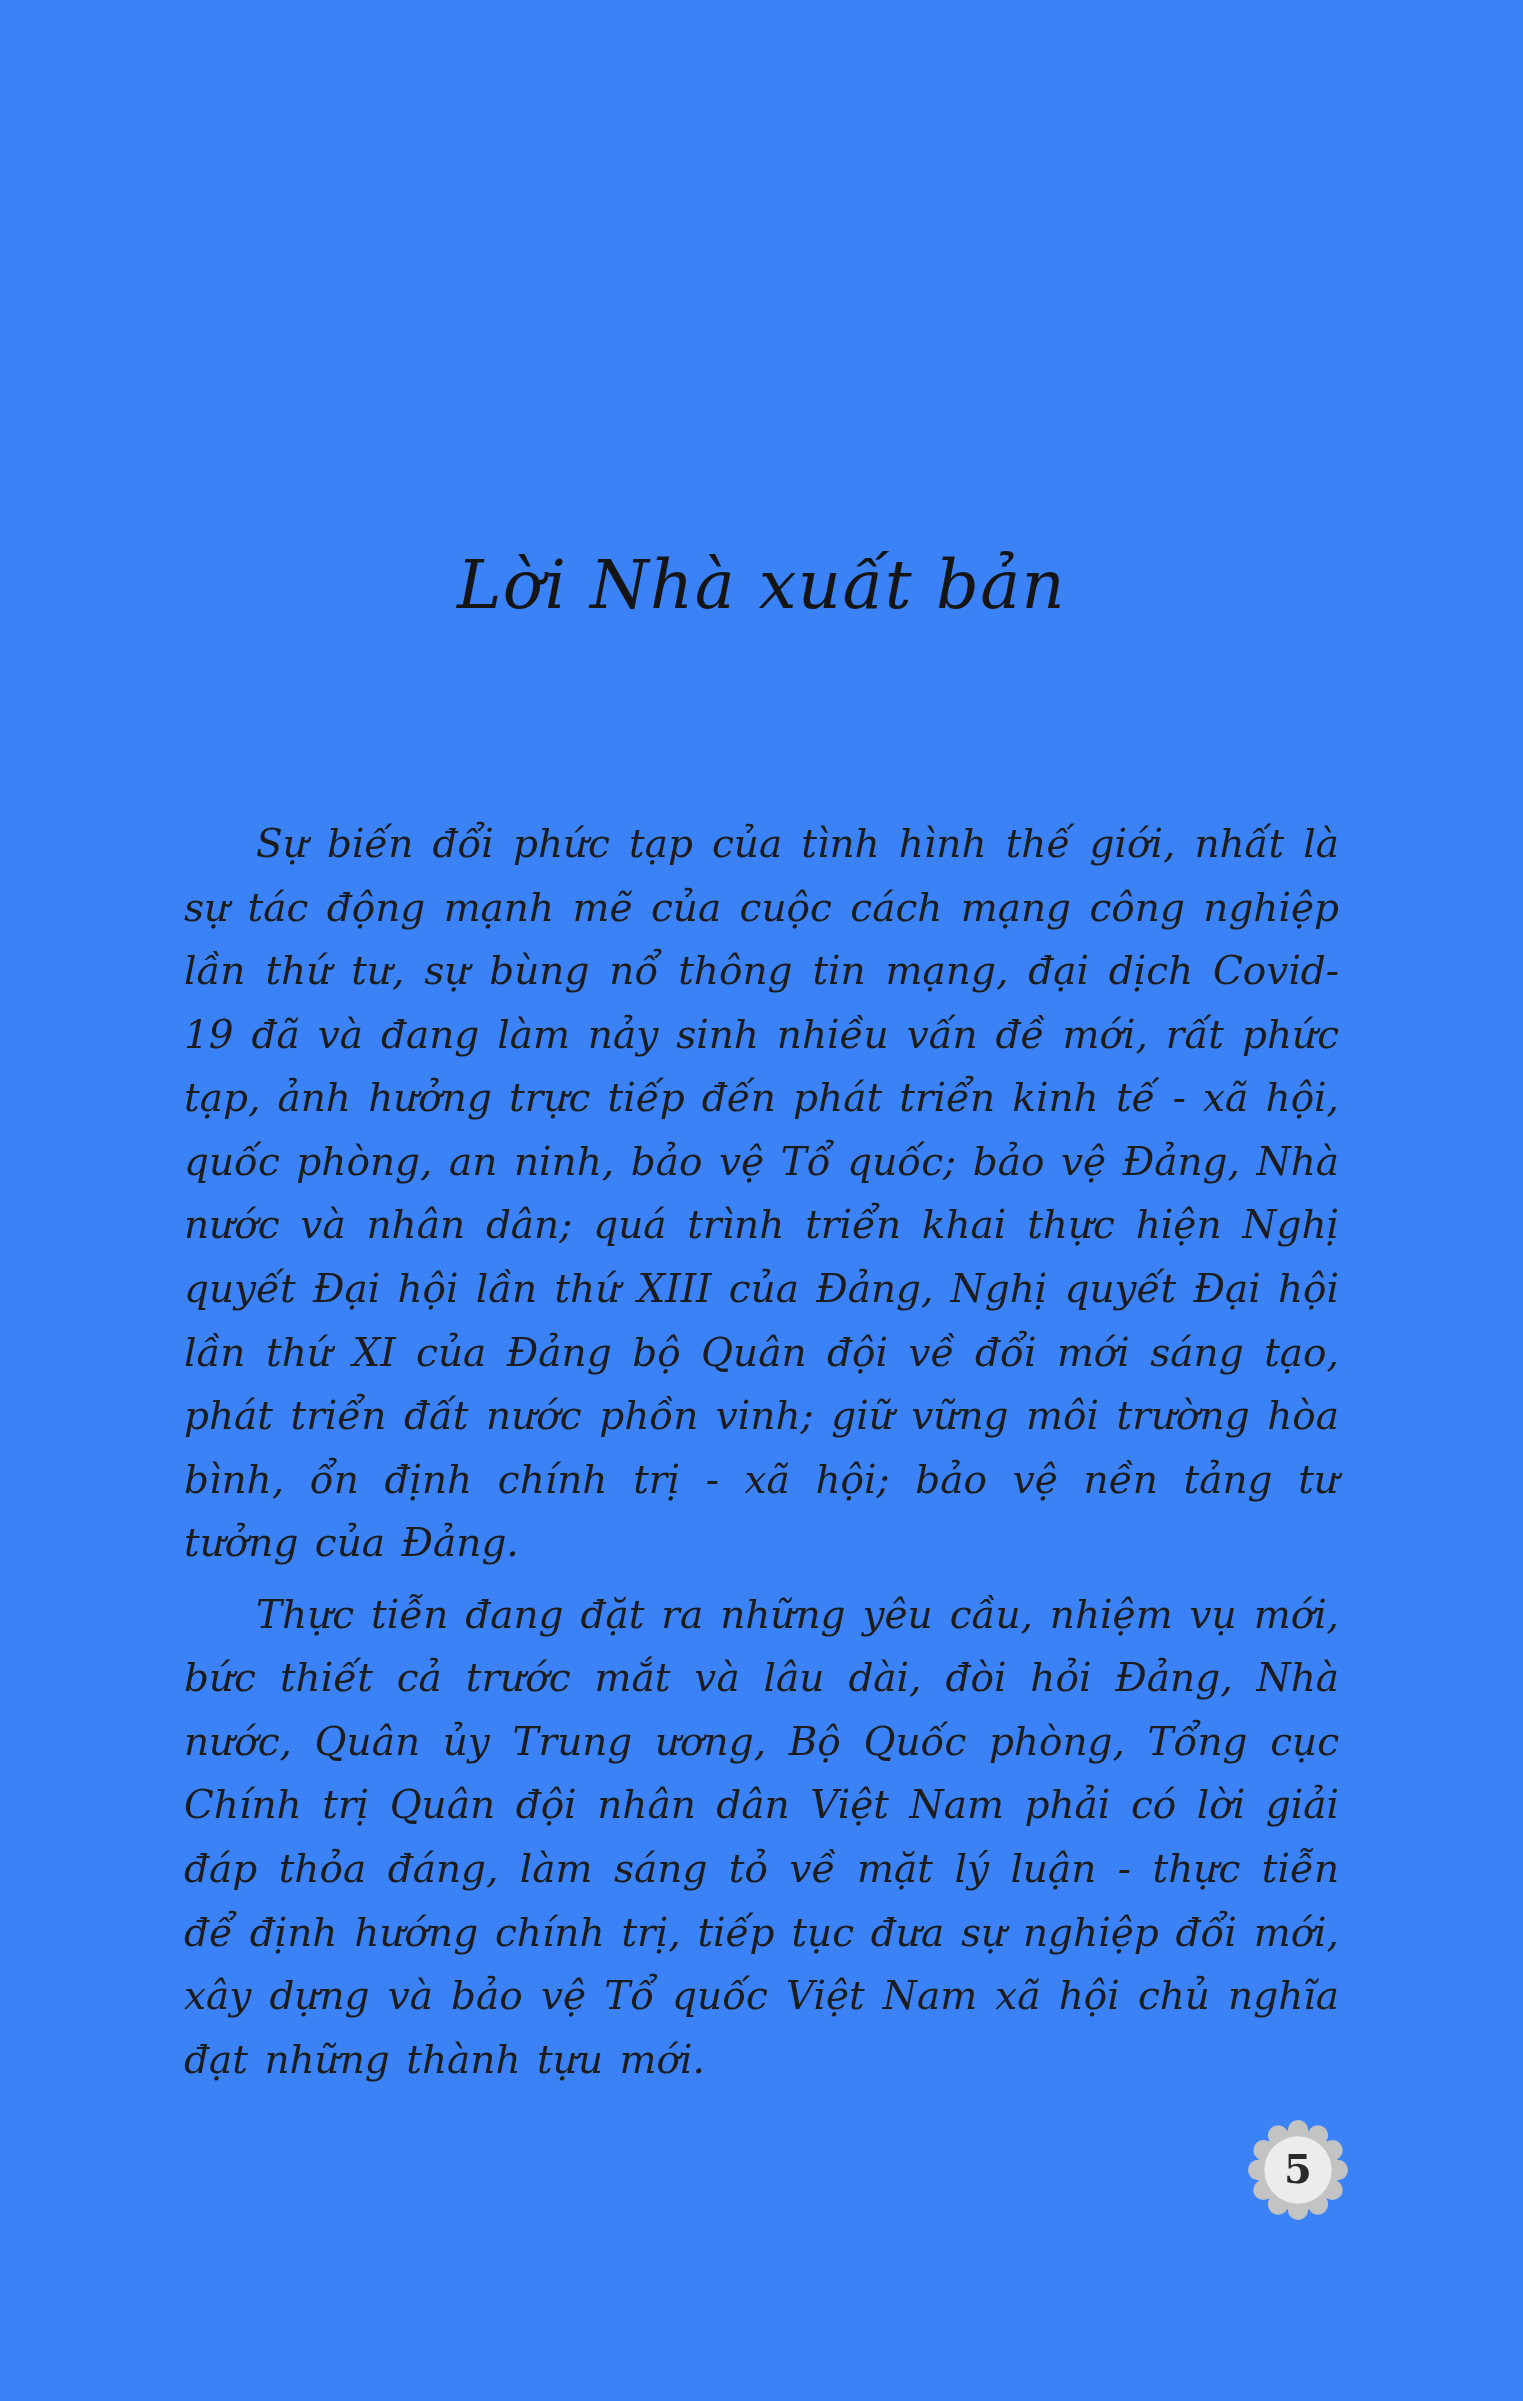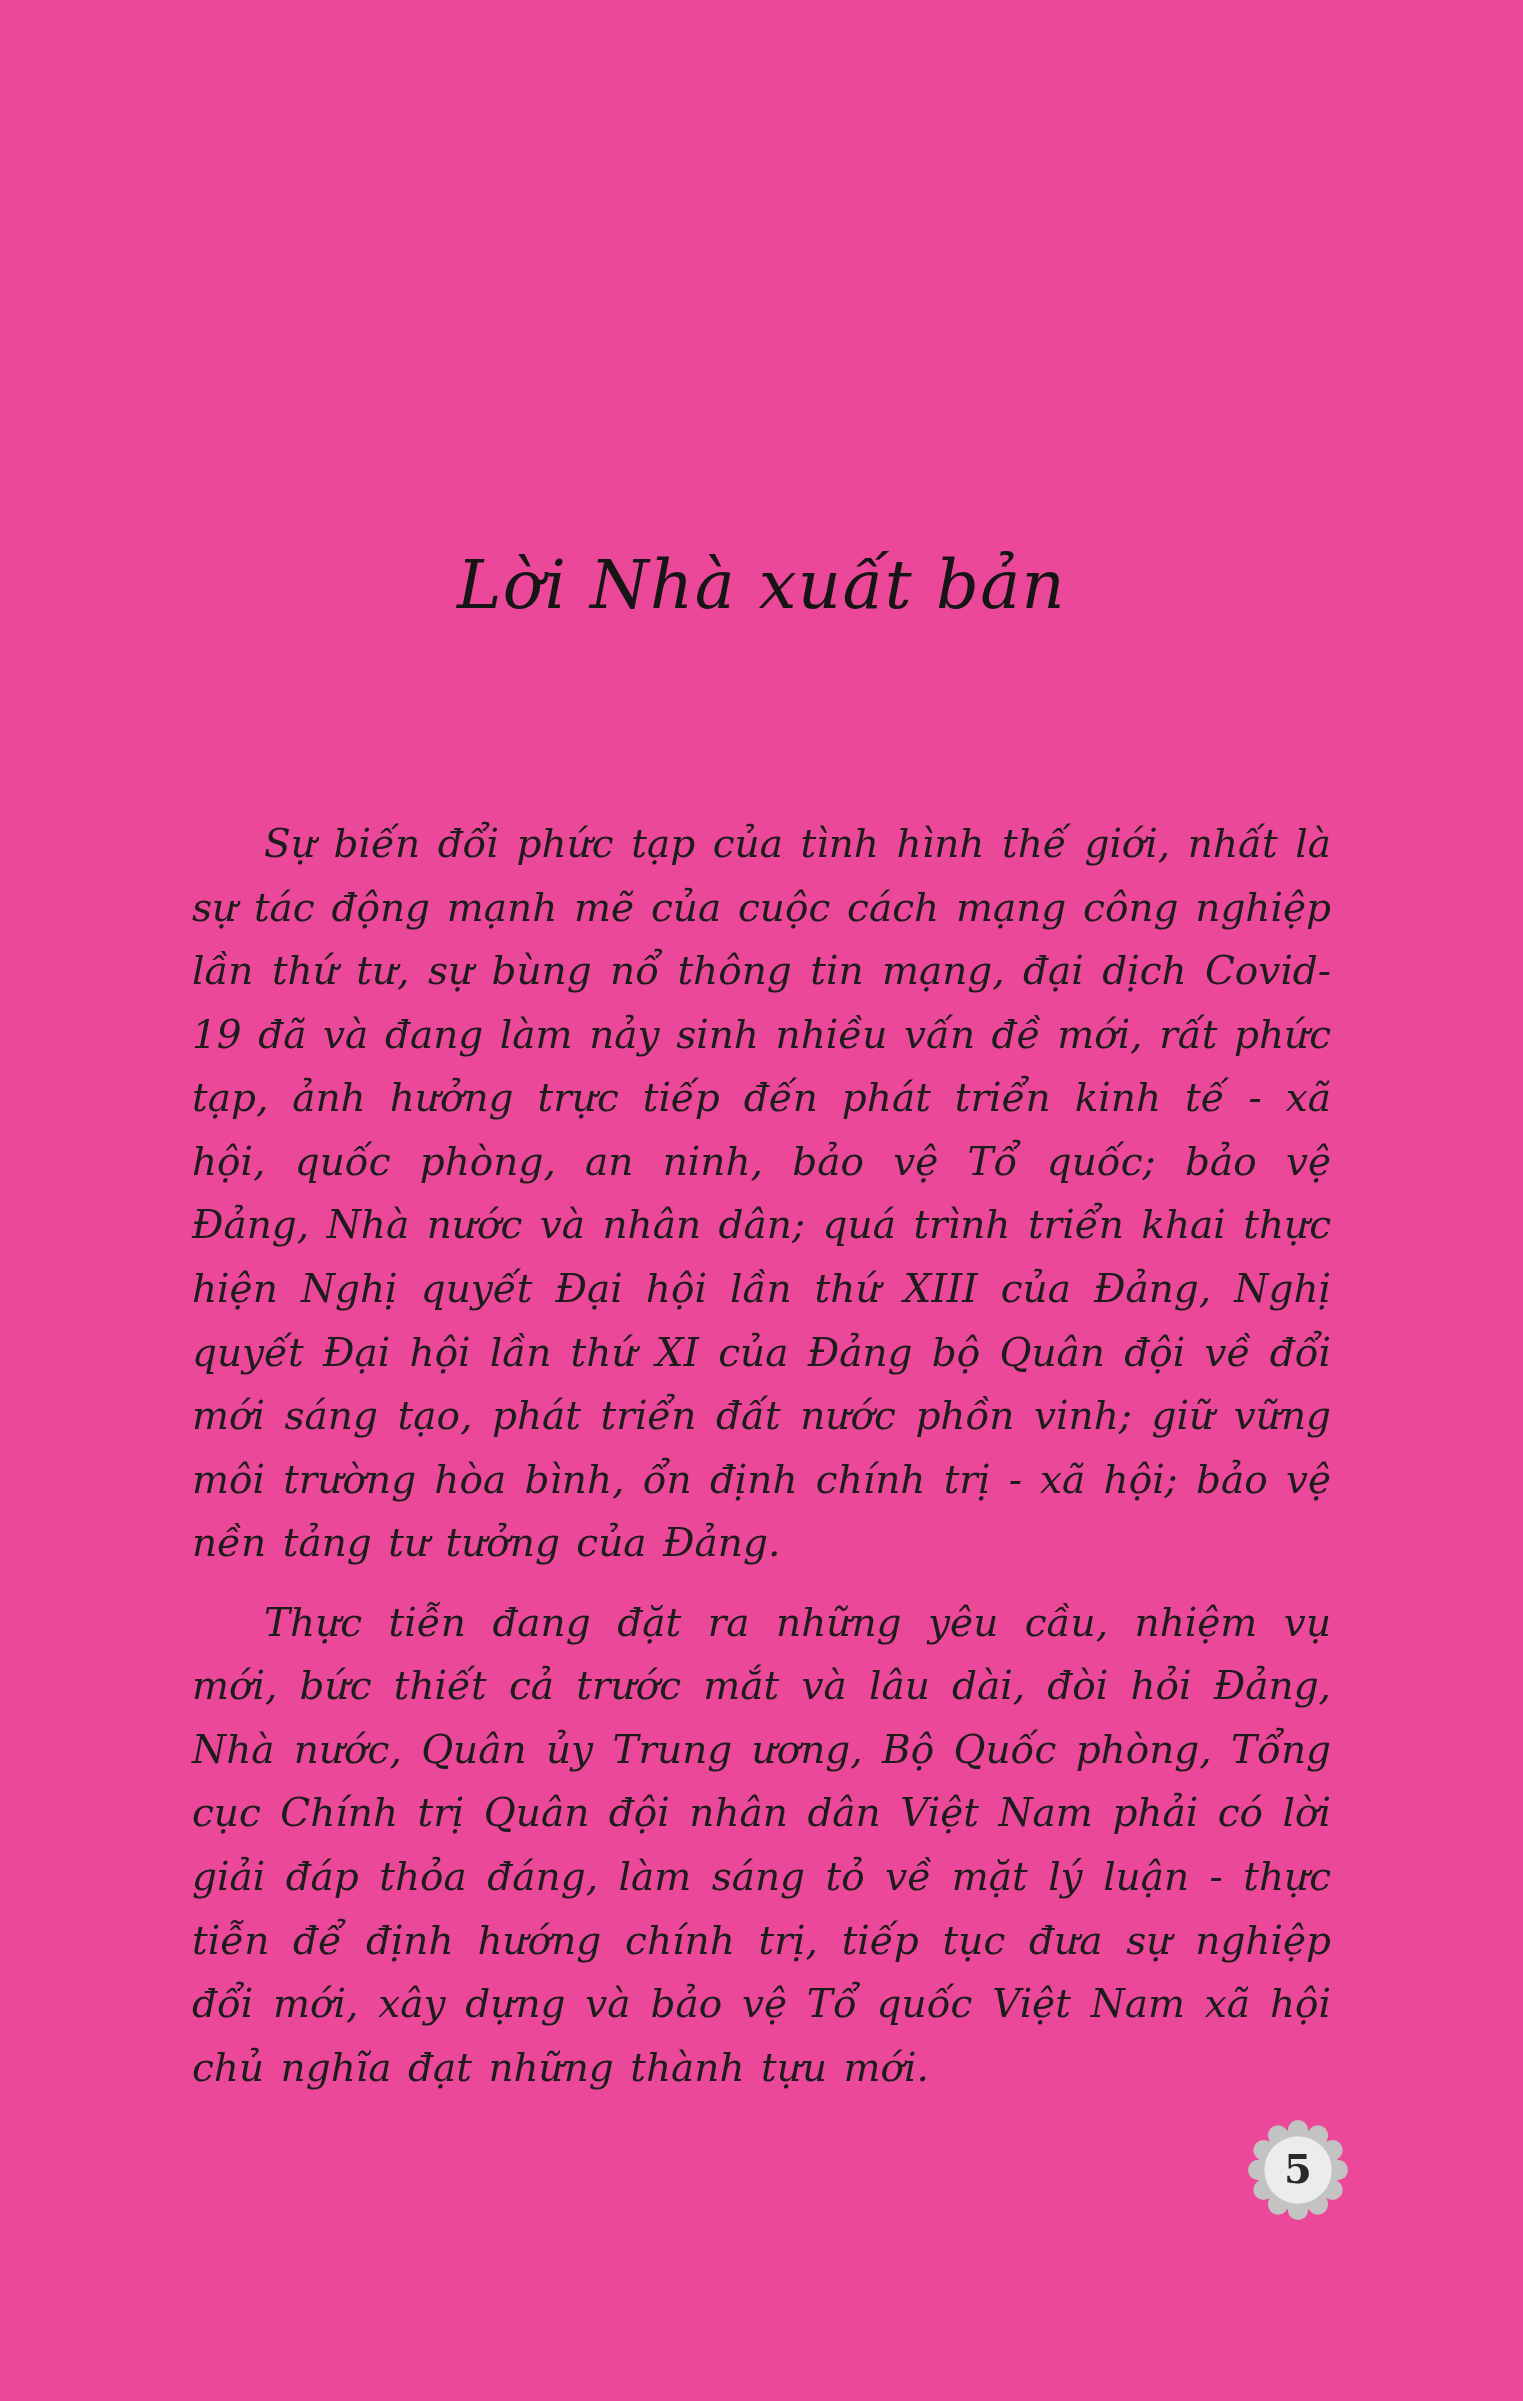--- a/index.html
+++ b/index.html
@@ -5,21 +5,21 @@
   * { margin: 0; padding: 0; box-sizing: border-box; }
 
   html, body {
     background: #ffffff;
   }
 
   .page {
     position: relative;
     width: 1523px;
     height: 2401px;
-    background: #ec4899;
+    background: #3b82f6;
     overflow: hidden;
     font-family: "DejaVu Serif", "Liberation Serif", serif;
     color: #1c1c1c;
   }
 
   .book-title {
     padding-top: 546px;
     text-align: center;
     font-size: 67px;
     font-weight: normal;
@@ -33,21 +33,21 @@
     margin: 188px 176px 0 176px;
     font-size: 39px;
     line-height: 1.63;
     font-style: italic;
     text-align: justify;
     color: #1c1c1c;
   }
 
   .body-text p {
     text-indent: 72px;
-    margin: 16px;
+    margin: 8px;
     word-spacing: 4.1px;
   }
 
   .page-number-badge {
     position: absolute;
     left: 1247px;
     top: 2119px;
     width: 102px;
     height: 102px;
   }

